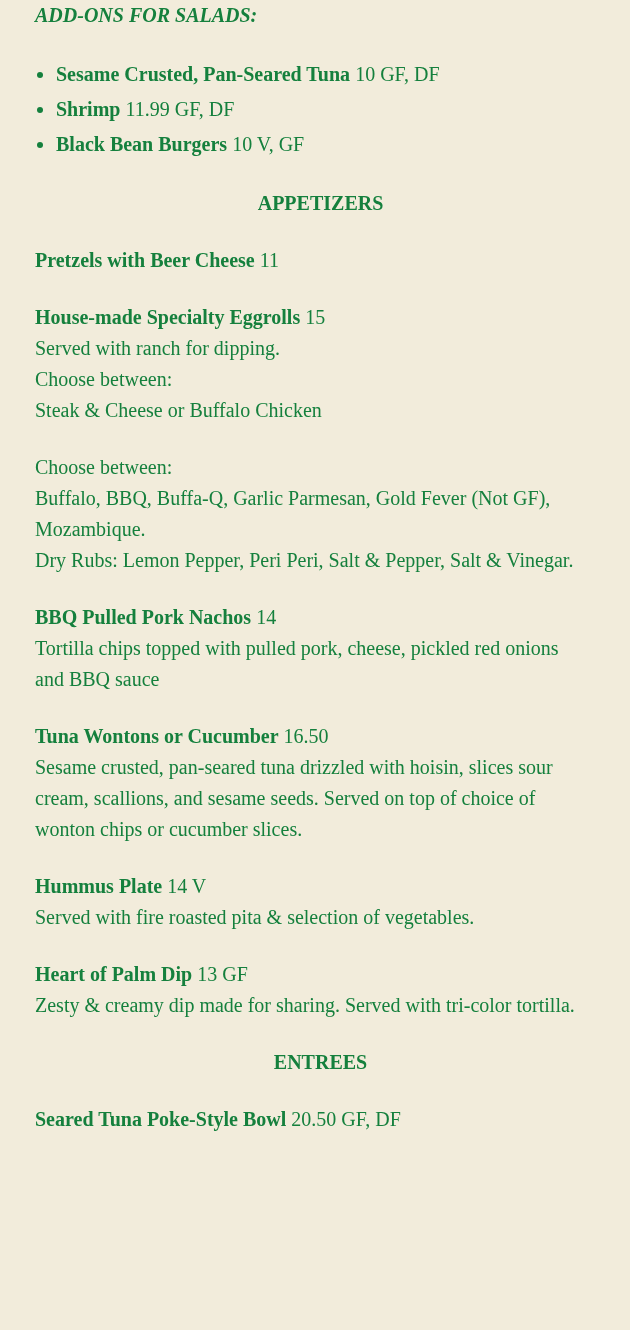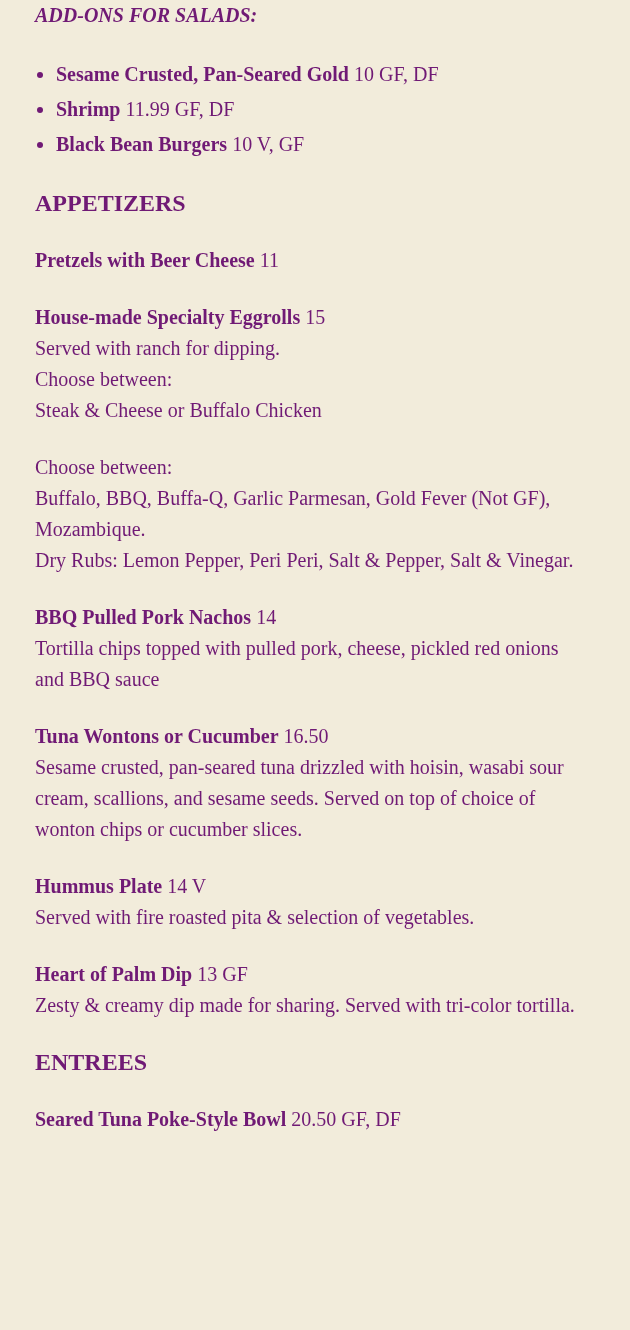--- a/index.html
+++ b/index.html
@@ -8,57 +8,57 @@
     background: #f2ecdb;
   }
   .page {
     position: relative;
     width: 630px;
     height: 1330px;
     box-sizing: border-box;
     padding: 0 24px 0 35px;
     overflow: hidden;
     background: #f2ecdb;
-    color: #701a75;
+    color: #15803d;
     font-family: "Liberation Serif", "DejaVu Serif", serif;
     font-size: 20px;
     line-height: 31px;
   }
   .block { margin: 0 0 26px 0; }
   .line { white-space: nowrap; }
   .b  { font-weight: bold; }
   .i  { }
   .bi { font-weight: bold; font-style: italic; }
   .section-heading {
     margin: 0 0 26px 0;
-    font-size: 24px;
+    font-size: 20px;
     line-height: 31px;
     font-weight: bold;
-    text-align: left;
+    text-align: center;
   }
   ul.addons-list {
     margin: 0 0 26px 0;
     padding-left: 21px;
     list-style-type: disc;
   }
   ul.addons-list li {
     line-height: 35px;
     white-space: nowrap;
   }
 </style>
 </head>
 <body>
 
 <div class="page">
 
   <p class="block line bi">ADD-ONS FOR SALADS:</p>
 
   <ul class="addons-list">
     <li>
-      <span class="b">Sesame Crusted, Pan-Seared Gold</span>
+      <span class="b">Sesame Crusted, Pan-Seared Tuna</span>
       <span>10</span>
       <span class="i">GF, DF</span>
     </li>
     <li>
       <span class="b">Shrimp</span>
       <span>11.99</span>
       <span class="i">GF, DF</span>
     </li>
     <li>
       <span class="b">Black Bean Burgers</span>
@@ -101,21 +101,21 @@
     </div>
     <div class="line">Tortilla chips topped with pulled pork, cheese, pickled red onions</div>
     <div class="line">and BBQ sauce</div>
   </div>
 
   <div class="block">
     <div class="line">
       <span class="b">Tuna Wontons or Cucumber</span>
       <span>16.50</span>
     </div>
-    <div class="line">Sesame crusted, pan-seared tuna drizzled with hoisin, wasabi sour</div>
+    <div class="line">Sesame crusted, pan-seared tuna drizzled with hoisin, slices sour</div>
     <div class="line">cream, scallions, and sesame seeds. Served on top of choice of</div>
     <div class="line">wonton chips or cucumber slices.</div>
   </div>
 
 
   <div class="block">
     <div class="line">
       <span class="b">Hummus Plate</span>
       <span>14</span>
       <span class="i">V</span>

